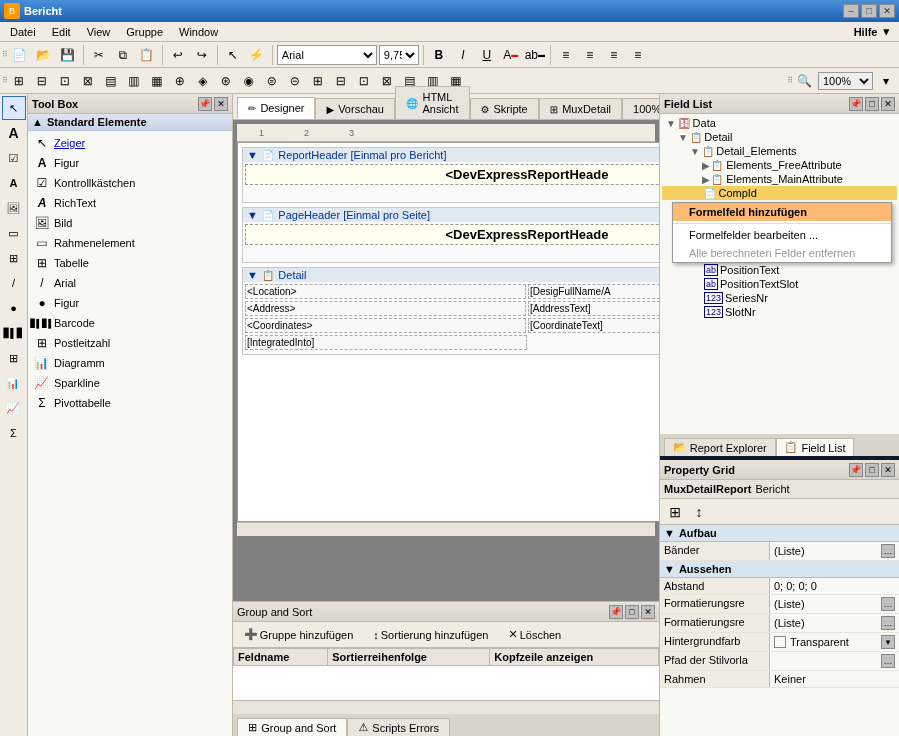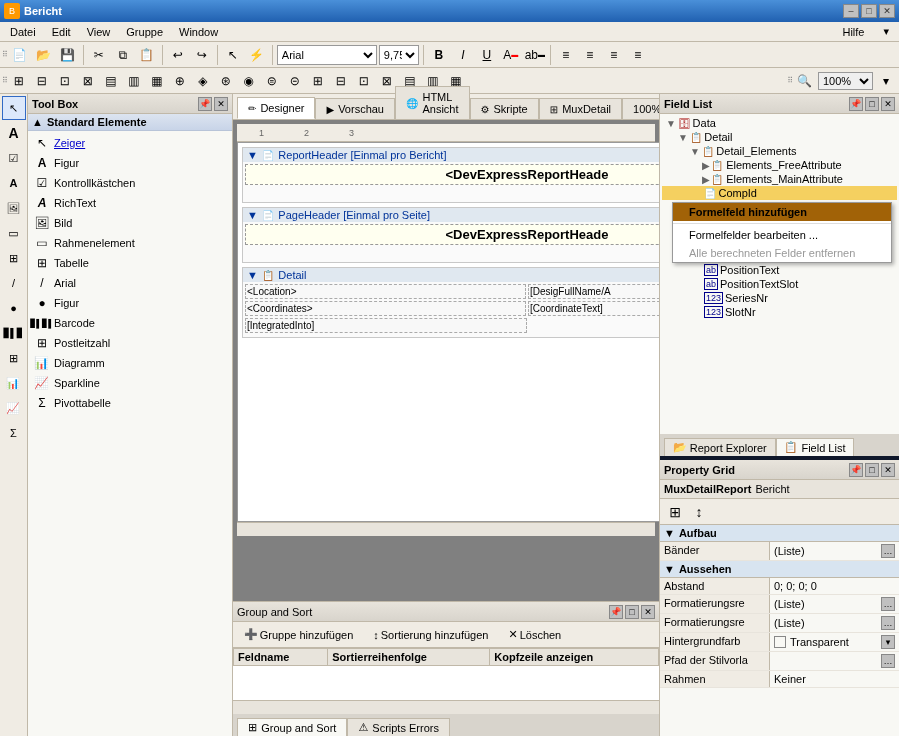--- a/index.html
+++ b/index.html
@@ -9,21 +9,21 @@
     .title-bar { height: 22px; background: linear-gradient(to bottom, #4a90d9, #2060b0); display: flex; align-items: center; justify-content: space-between; padding: 0 4px; color: white; }
     .title-bar-left { display: flex; align-items: center; gap: 4px; }
     .title-bar-icon { width: 16px; height: 16px; background: #ff9900; border-radius: 2px; display: flex; align-items: center; justify-content: center; font-size: 9px; color: white; }
     .title-bar-text { font-size: 11px; font-weight: bold; }
     .title-bar-controls { display: flex; gap: 2px; }
     .title-btn { width: 16px; height: 14px; background: #c0c0c0; border: 1px solid #888; font-size: 9px; cursor: pointer; display: flex; align-items: center; justify-content: center; color: #333; }
 
     
     .menu-bar { height: 20px; background: #f0ece4; display: flex; align-items: center; padding: 0 2px; border-bottom: 1px solid #c0b8a8; }
     .menu-item { padding: 2px 8px; cursor: pointer; font-size: 11px; }
-    .menu-help { margin-left: auto; padding: 2px 8px; cursor: pointer; display: flex; align-items: center; gap: 19px; }
+    .menu-help { margin-left: auto; padding: 2px 8px; cursor: pointer; display: flex; align-items: center; gap: 6px; font-weight: bold; }
 
     
     .toolbar-row { height: 26px; background: #f0ece4; display: flex; align-items: center; padding: 0 2px; border-bottom: 1px solid #c0b8a8; gap: 2px; }
     .toolbar-btn { width: 22px; height: 22px; background: #f0ece4; border: 1px solid transparent; cursor: pointer; display: flex; align-items: center; justify-content: center; font-size: 12px; }
     .toolbar-sep { width: 1px; height: 20px; background: #c0b8a8; margin: 0 2px; }
     .font-select { height: 20px; width: 100px; font-size: 11px; border: 1px solid #999; background: white; }
     .font-size-select { height: 20px; width: 40px; font-size: 11px; border: 1px solid #999; background: white; }
     .toolbar2 { height: 26px; background: #f0ece4; border-bottom: 1px solid #c0b8a8; display: flex; align-items: center; padding: 0 2px; gap: 1px; }
 
     
@@ -90,21 +90,21 @@
     .field-list-tree { flex: 1; overflow: auto; padding: 2px; }
     .tree-item { display: flex; align-items: center; gap: 2px; padding: 1px 2px; cursor: pointer; white-space: nowrap; }
     .tree-item.selected { background: #f5d060; }
     .tree-indent { display: inline-block; }
     .tree-icon { font-size: 10px; color: #666; }
     .tree-label { font-size: 11px; }
 
     
     .context-menu { position: absolute; background: white; border: 1px solid #999; box-shadow: 2px 2px 4px rgba(0,0,0,0.3); z-index: 100; width: 220px; }
     .context-menu-item { padding: 3px 16px; cursor: pointer; font-size: 11px; }
-    .context-menu-item.highlighted { background: #a16207; color: black; font-weight: bold; }
+    .context-menu-item.highlighted { background: #fdba74; color: black; font-weight: bold; }
     .context-menu-item.disabled { color: #999; cursor: default; }
     .context-menu-sep { height: 1px; background: #ddd; margin: 2px 0; }
 
     
     .panel-tabs { height: 22px; background: #d8d4cc; display: flex; align-items: flex-end; padding: 0 4px; }
     .panel-tab { padding: 2px 8px; border: 1px solid #c0b8a8; border-bottom: none; background: #e8e4dc; cursor: pointer; font-size: 11px; display: flex; align-items: center; gap: 3px; }
     .panel-tab.active { background: #f8f8f4; }
 
     
     .prop-grid-panel { height: 280px; background: #f8f8f4; display: flex; flex-direction: column; border-top: 4px solid #0f172a; }
@@ -377,20 +377,24 @@
                 <span>▼</span>
                 <span style="font-size:10px;">📋</span>
                 <span>Detail</span>
               </div>
               <div class="band-body">
                 <div class="detail-row">
                   <div class="report-field" style="width:50%;">&lt;Location&gt;</div>
                   <div class="report-field" style="width:50%;">[DesigFullName/A</div>
                 </div>
                 <div class="detail-row">
+                  <div class="report-field" style="width:50%;">&lt;Address&gt;</div>
+                  <div class="report-field" style="width:50%;">[AddressText]</div>
+                </div>
+                <div class="detail-row">
                   <div class="report-field" style="width:50%;">&lt;Coordinates&gt;</div>
                   <div class="report-field" style="width:50%;">[CoordinateText]</div>
                 </div>
                 <div class="detail-row">
                   <div class="report-field" style="width:50%;">[IntegratedInto]</div>
                 </div>
               </div>
             </div>
           </div>
 

